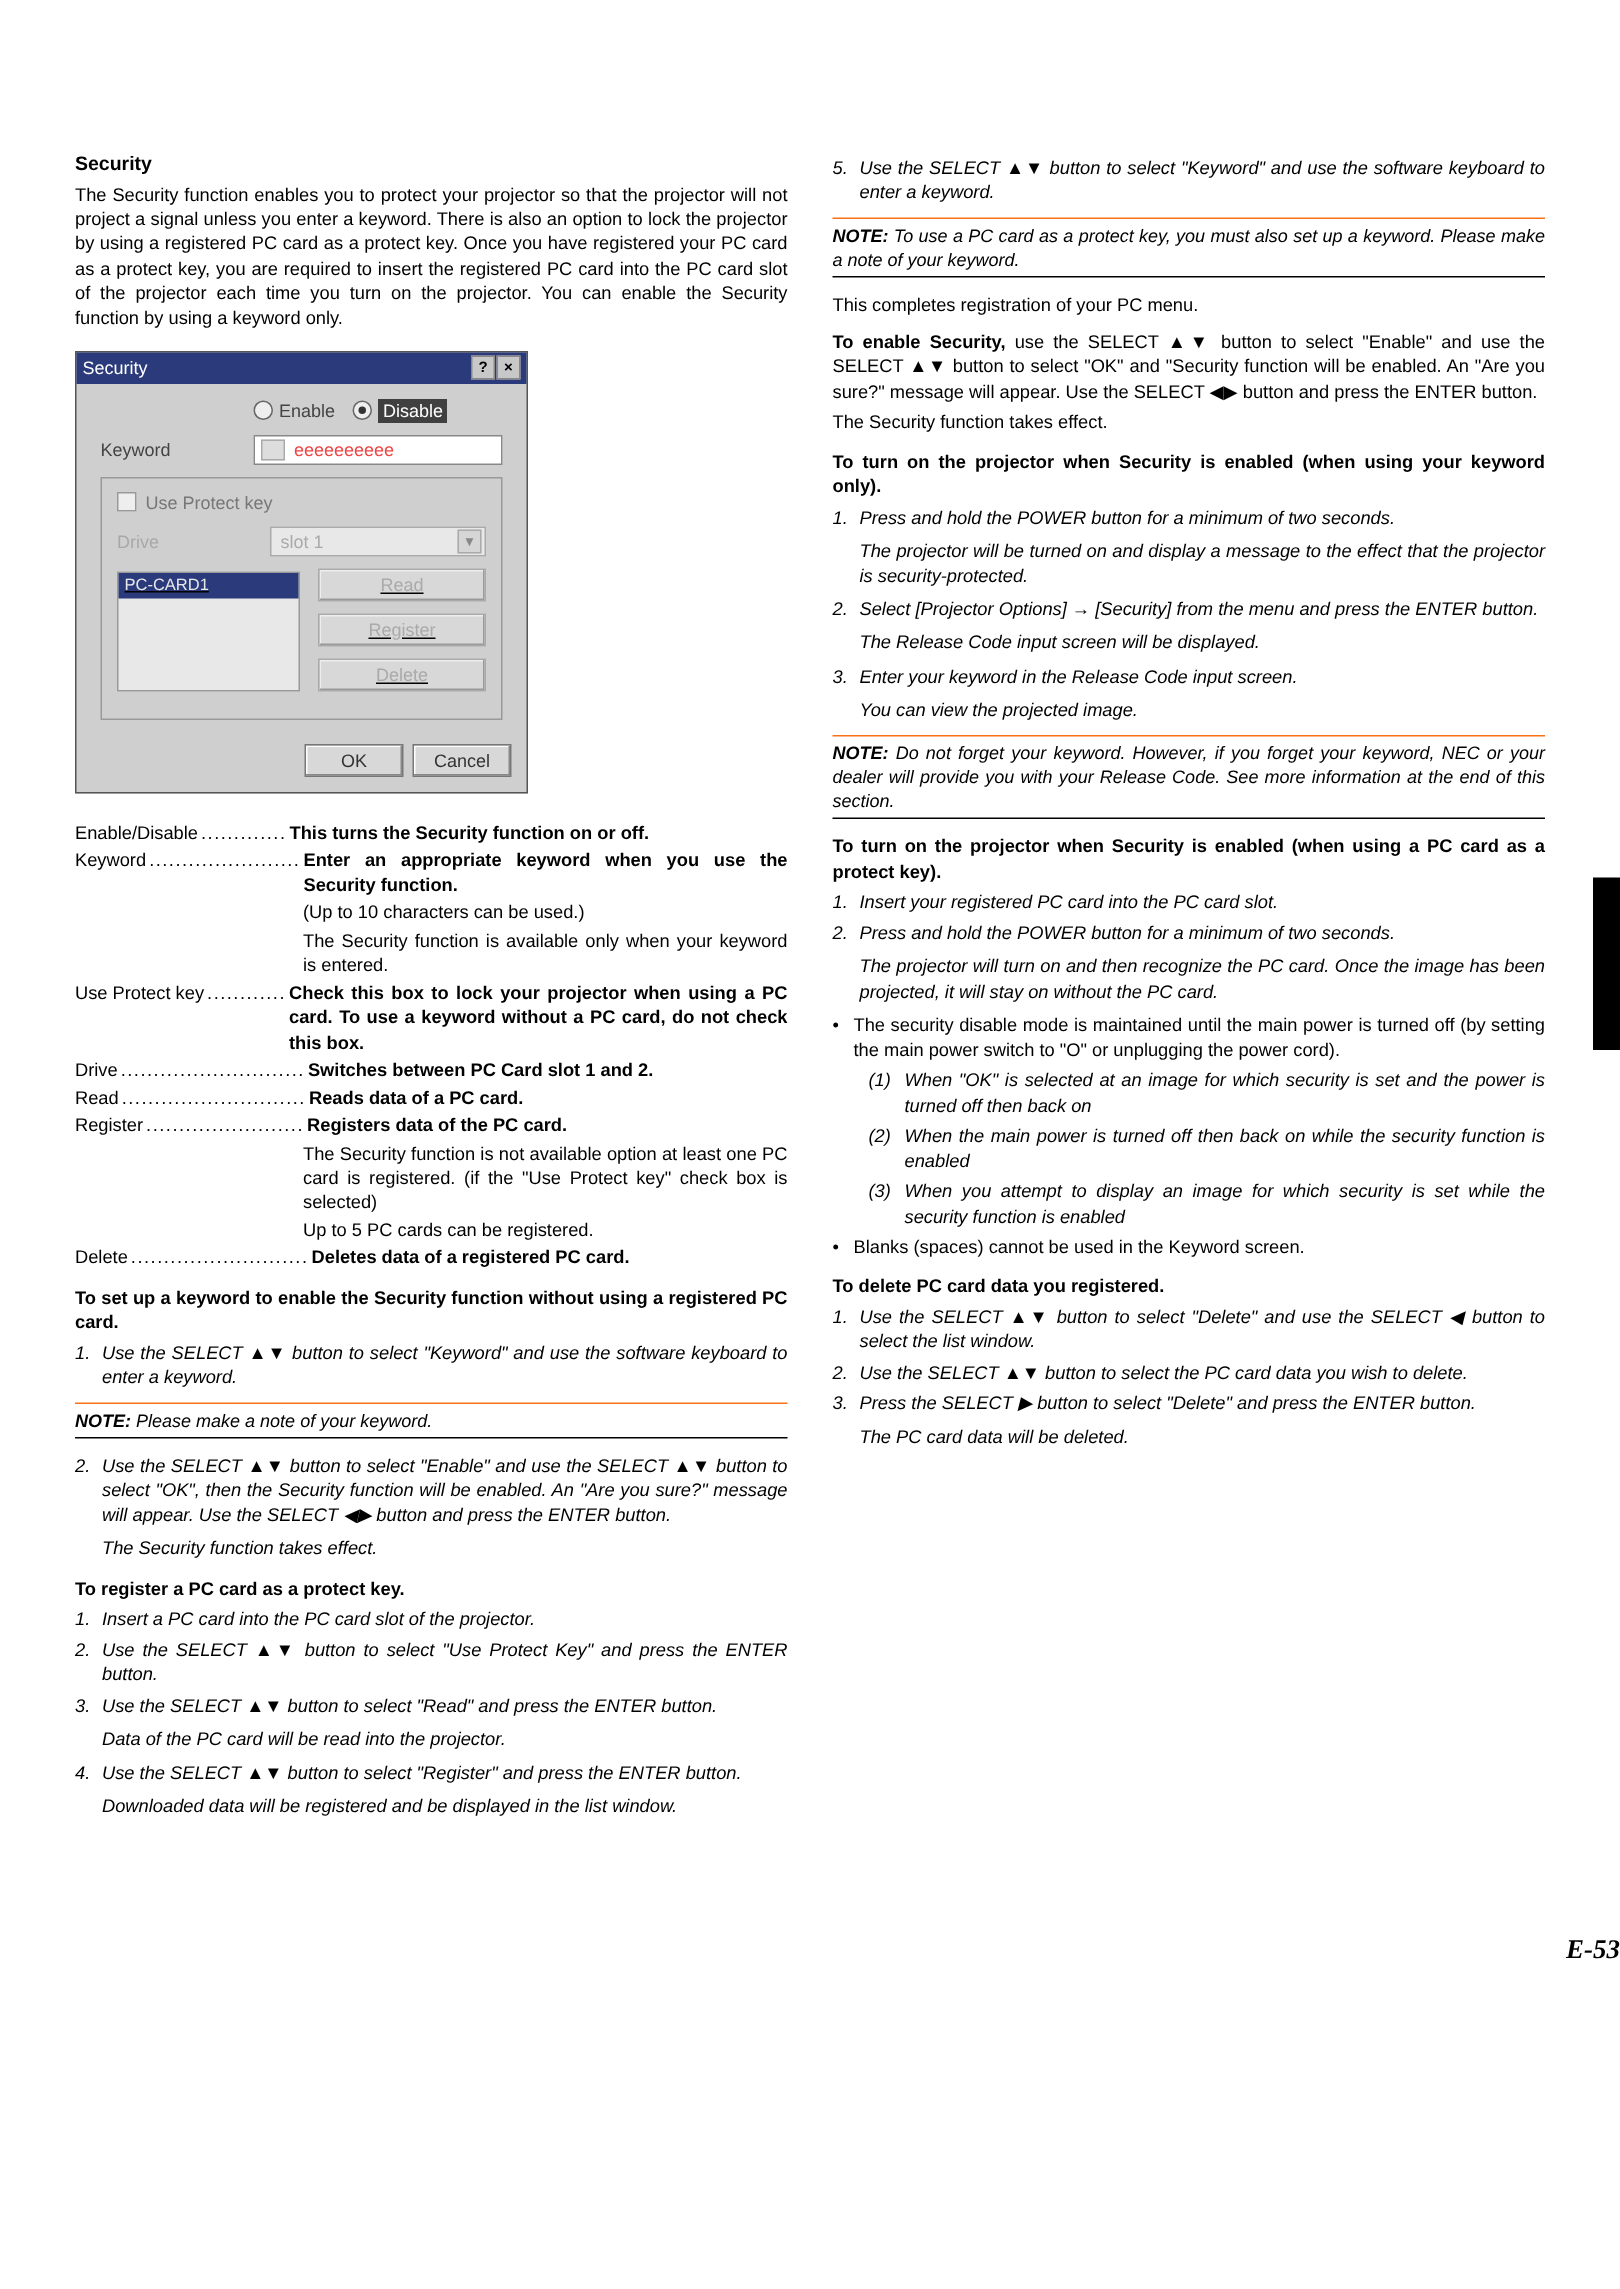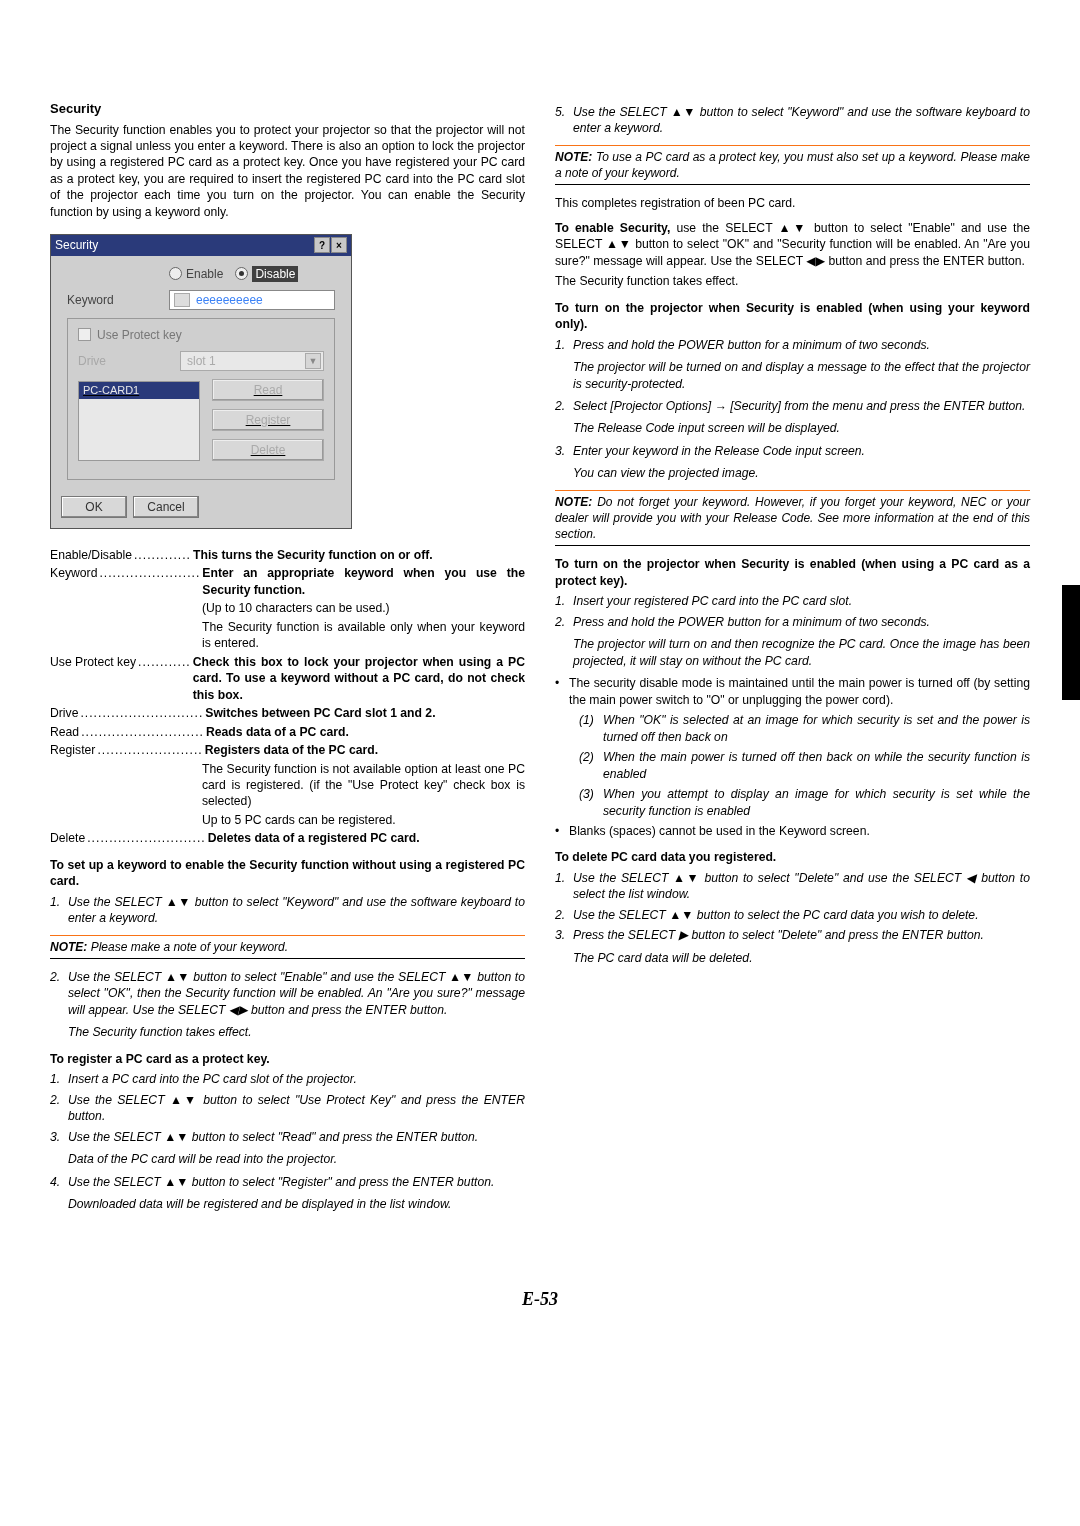--- a/index.html
+++ b/index.html
@@ -61,40 +61,40 @@
   }
   .dlg-body { padding: 10px 16px 6px 16px; }
   .row { display:flex; align-items:center; margin-bottom:8px; gap:12px; }
   .radio { display:inline-flex; align-items:center; gap:4px; font-size:12px; color:#444; }
   .radio .dot { width:11px; height:11px; border:1px solid #666; border-radius:50%; background:#eee; display:inline-flex; align-items:center; justify-content:center;}
   .radio .dot.sel::after { content:""; width:5px; height:5px; background:#333; border-radius:50%; }
   .disabled-hi { background:#404040; color:#fff; padding:0 3px; }
   .kw-label { width:90px; color:#444; }
   .kw-input {
     flex:1; display:flex; align-items:center; border:1px solid #888;
-    background:#fff; height:18px; padding:0 4px; gap:6px; color:#3b82f6;
+    background:#fff; height:18px; padding:0 4px; gap:6px; color:#ef4444;
   }
   .kw-input .kicon { width:14px; height:12px; border:1px solid #aaa; background:#ddd; }
   .inset {
     border:1px solid #999; background:#cfcfcf; padding:8px 10px 10px; margin-top:4px;
   }
   .chk { display:inline-flex; align-items:center; gap:6px; color:#777; font-size:12px;}
   .chk .box { width:11px; height:11px; border:1px solid #999; background:#eee;}
   .flabel { color:#a8a8a8; }
   .drive-sel { flex:1; border:1px solid #aaa; background:#e8e8e8; height:18px; display:flex; align-items:center; justify-content:space-between; padding:0 2px 0 6px; color:#aaa;}
   .drv-arrow { width:14px; height:14px; background:#d6d6d6; border:1px solid #aaa; display:flex; align-items:center; justify-content:center; font-size:9px; color:#888;}
   .listbox { width:120px; height:78px; border:1px solid #999; background:#e8e8e8; }
   .listbox .selrow { background:#2a3a7a; color:#e8e8e8; font-size:11px; padding:1px 4px; }
   .btncol { display:flex; flex-direction:column; gap:8px; flex:1; }
   .dbtn {
     border:1px solid #aaa; background:#d8d8d8; color:#aaa; height:20px;
     display:flex; align-items:center; justify-content:center; font-size:12px;
     box-shadow: inset -1px -1px 0 #999, inset 1px 1px 0 #eee;
   }
-  .okrow { display:flex; justify-content:flex-start; gap:6px; padding:10px 10px 10px; }
+  .okrow { display:flex; justify-content:flex-end; gap:6px; padding:10px 10px 10px; }
   .okbtn {
     border:1px solid #777; background:#d8d8d8; color:#333; height:20px; width:64px;
     display:flex; align-items:center; justify-content:center; font-size:12px;
     box-shadow: inset -1px -1px 0 #888, inset 1px 1px 0 #fff;
   }
   .deflist { margin: 6px 0 10px 0; }
   .defrow { display:flex; margin-bottom:2px; }
   .defterm { white-space:nowrap; }
   .dots { flex:0 0 auto; letter-spacing:1px; color:#000; padding:0 2px; }
   .defdesc { flex:1; text-align:justify;font-weight:bold; }
@@ -106,21 +106,21 @@
   .olist .num { flex:0 0 18px; }
   .olist .txt { flex:1; }
   .sub { margin-left:18px; text-align:justify; margin-top:-2px; margin-bottom:6px; }
   .notebox { border-top:1px solid #f97316; border-bottom:1px solid #000; padding:3px 0; margin:8px 0 10px 0; font-style:italic; font-size:12px; text-align:justify;}
   .notebox .nb { font-weight:bold; font-style:italic; }
   .bullets { margin:4px 0; padding:0; }
   .bullets > div { display:flex; margin-bottom:4px; text-align:justify;}
   .bullets .b { flex:0 0 14px; }
   .subnum { margin-left:24px; display:flex; margin-bottom:4px; font-style:italic; text-align:justify;}
   .subnum .sn { flex:0 0 24px; }
-  .page-num { text-align:center; font-style:italic; font-weight:bold; font-size:18px; margin-top:30px; font-family: "Times New Roman", serif;}
+  .page-num { text-align:right; font-style:italic; font-weight:bold; font-size:18px; margin-top:30px; font-family: "Times New Roman", serif;}
 </style>
 </head>
 <body>
 
 <div class="page">
 
   <div class="col">
     <h3>Security</h3>
     <p>The Security function enables you to protect your projector so that the projector will not project a signal unless you enter a keyword. There is also an option to lock the projector by using a registered PC card as a protect key. Once you have registered your PC card as a protect key, you are required to insert the registered PC card into the PC card slot of the projector each time you turn on the projector. You can enable the Security function by using a keyword only.</p>
 
@@ -269,21 +269,21 @@
   <div class="col col-right">
     <div class="black-tab"></div>
 
     <div class="olist italic">
       <div>
           <span class="num">5.</span>
           <span class="txt">Use the SELECT ▲▼ button to select "Keyword" and use the software keyboard to enter a keyword.</span>
         </div>
     </div>
     <div class="notebox"><span class="nb">NOTE:</span> <span>To use a PC card as a protect key, you must also set up a keyword. Please make a note of your keyword.</span></div>
-    <p>This completes registration of been PC card.</p>
+    <p>This completes registration of your PC menu.</p>
     <p style="margin-top:8px;"><span class="bold">To enable Security,</span> <span>use the SELECT ▲▼ button to select "Enable" and use the SELECT ▲▼ button to select "OK" and "Security function will be enabled. An "Are you sure?" message will appear. Use the SELECT ◀▶ button and press the ENTER button.</span></p>
     <p>The Security function takes effect.</p>
 
     <p class="bold" style="margin-top:10px;">To turn on the projector when Security is enabled (when using your keyword only).</p>
     <div class="olist italic">
       <div>
           <span class="num">1.</span>
           <span class="txt">Press and hold the POWER button for a minimum of two seconds.</span>
         </div>
     </div>

